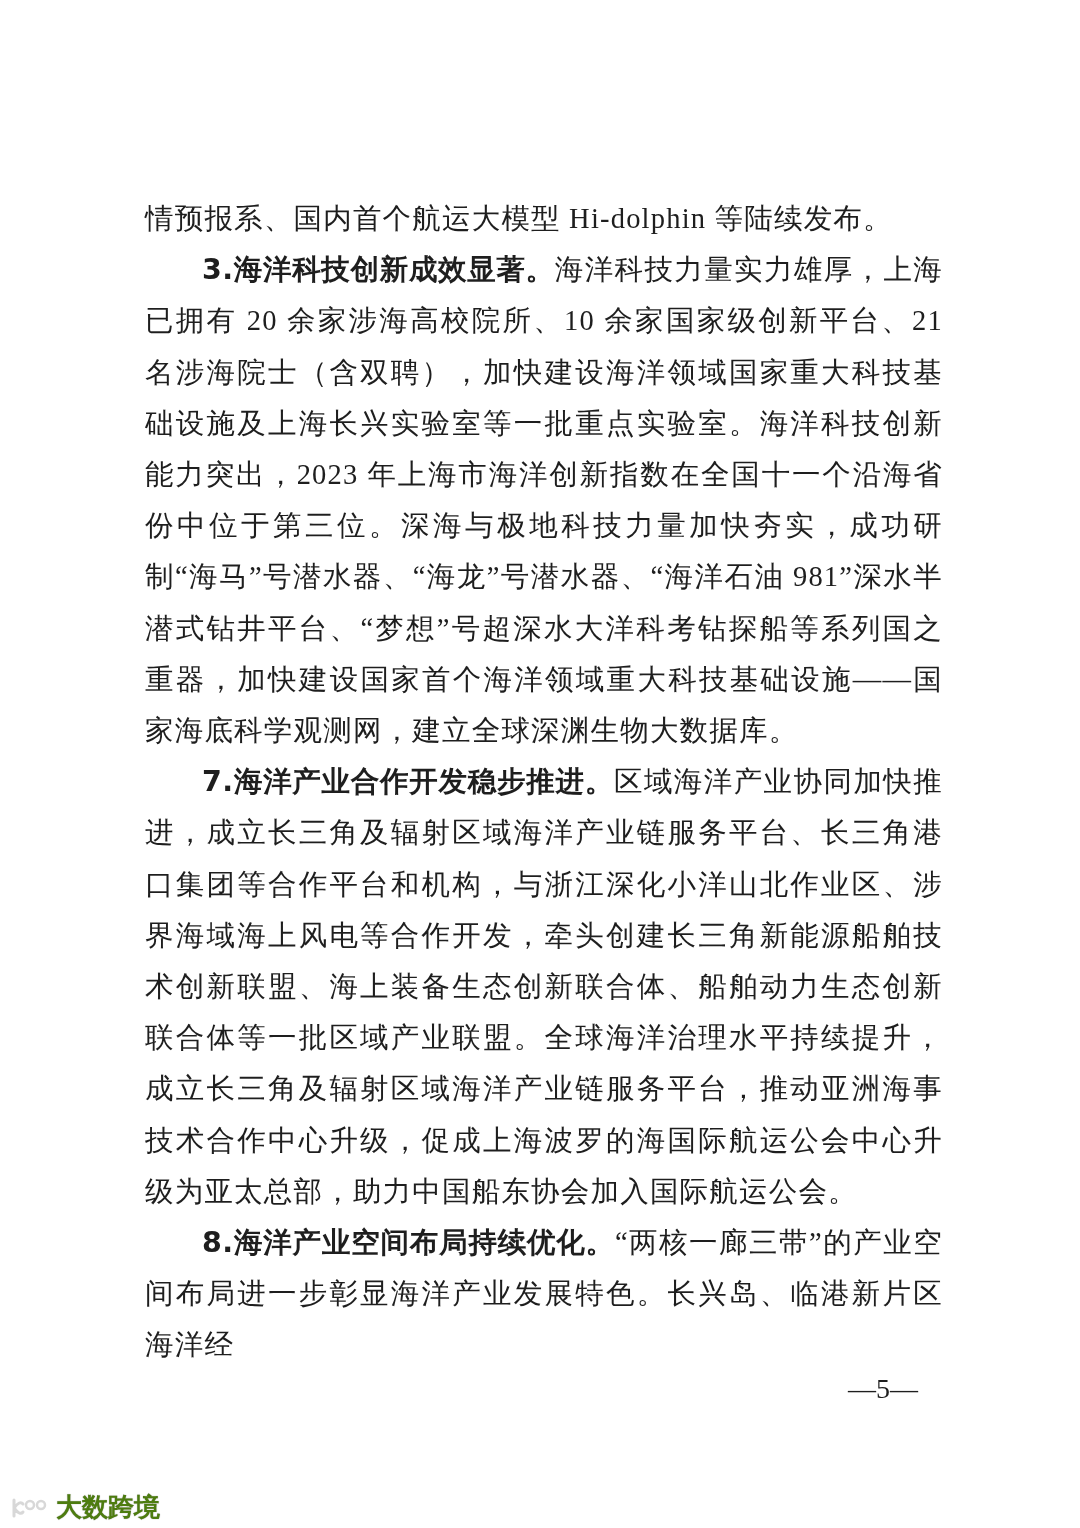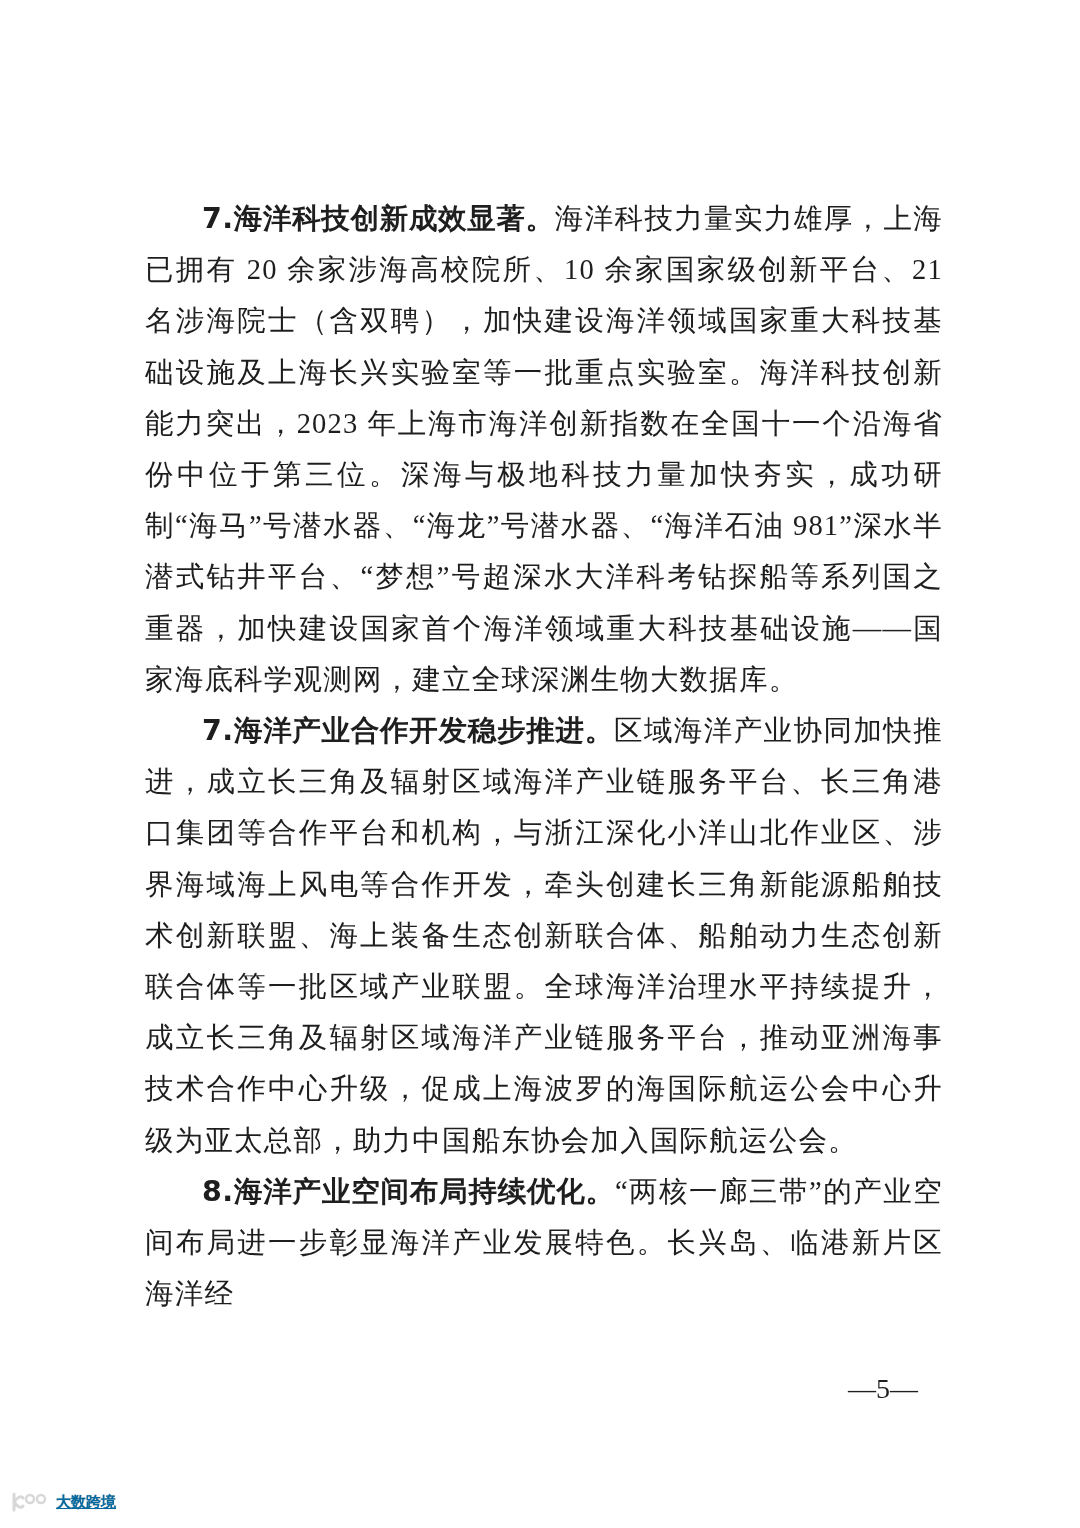--- a/index.html
+++ b/index.html
@@ -46,39 +46,41 @@
       color: #1e1e1e;
       font-family: "Liberation Serif", serif;
     }
     .watermark {
       position: absolute;
       left: 10px;
       top: 1490px;
       display: flex;
       align-items: center;
       gap: 6px;
-      color: #0369a1;
+      color: #4d7c0f;
       font-family: "DejaVu Sans", sans-serif;
-      font-size: 15px;
+      font-size: 26px;
       font-weight: bold;
       text-shadow: 0 0 1px #bdbdbd, 0 0 1px #bdbdbd;
-      text-decoration: underline;
     }
     .watermark .logo {
       width: 40px;
       height: 24px;
       position: relative;
     }
   </style>
 </head>
 <body>
 
 <div class="page">
+  <p class="para">
+    <span>情预报系、国内首个航运大模型 Hi-dolphin 等陆续发布。</span>
+  </p>
   <p class="para indent">
-    <span class="heading">7.海洋科技创新成效显著。</span><span>海洋科技力量实力雄厚，上海已拥有 20 余家涉海高校院所、10 余家国家级创新平台、21 名涉海院士（含双聘），加快建设海洋领域国家重大科技基础设施及上海长兴实验室等一批重点实验室。海洋科技创新能力突出，2023 年上海市海洋创新指数在全国十一个沿海省份中位于第三位。深海与极地科技力量加快夯实，成功研制“海马”号潜水器、“海龙”号潜水器、“海洋石油 981”深水半潜式钻井平台、“梦想”号超深水大洋科考钻探船等系列国之重器，加快建设国家首个海洋领域重大科技基础设施——国家海底科学观测网，建立全球深渊生物大数据库。</span>
+    <span class="heading">3.海洋科技创新成效显著。</span><span>海洋科技力量实力雄厚，上海已拥有 20 余家涉海高校院所、10 余家国家级创新平台、21 名涉海院士（含双聘），加快建设海洋领域国家重大科技基础设施及上海长兴实验室等一批重点实验室。海洋科技创新能力突出，2023 年上海市海洋创新指数在全国十一个沿海省份中位于第三位。深海与极地科技力量加快夯实，成功研制“海马”号潜水器、“海龙”号潜水器、“海洋石油 981”深水半潜式钻井平台、“梦想”号超深水大洋科考钻探船等系列国之重器，加快建设国家首个海洋领域重大科技基础设施——国家海底科学观测网，建立全球深渊生物大数据库。</span>
   </p>
   <p class="para indent">
     <span class="heading">7.海洋产业合作开发稳步推进。</span><span>区域海洋产业协同加快推进，成立长三角及辐射区域海洋产业链服务平台、长三角港口集团等合作平台和机构，与浙江深化小洋山北作业区、涉界海域海上风电等合作开发，牵头创建长三角新能源船舶技术创新联盟、海上装备生态创新联合体、船舶动力生态创新联合体等一批区域产业联盟。全球海洋治理水平持续提升，成立长三角及辐射区域海洋产业链服务平台，推动亚洲海事技术合作中心升级，促成上海波罗的海国际航运公会中心升级为亚太总部，助力中国船东协会加入国际航运公会。</span>
   </p>
   <p class="para indent">
     <span class="heading">8.海洋产业空间布局持续优化。</span><span>“两核一廊三带”的产业空间布局进一步彰显海洋产业发展特色。长兴岛、临港新片区海洋经</span>
   </p>
 </div>
 
 <div class="page-number">—5—</div>

